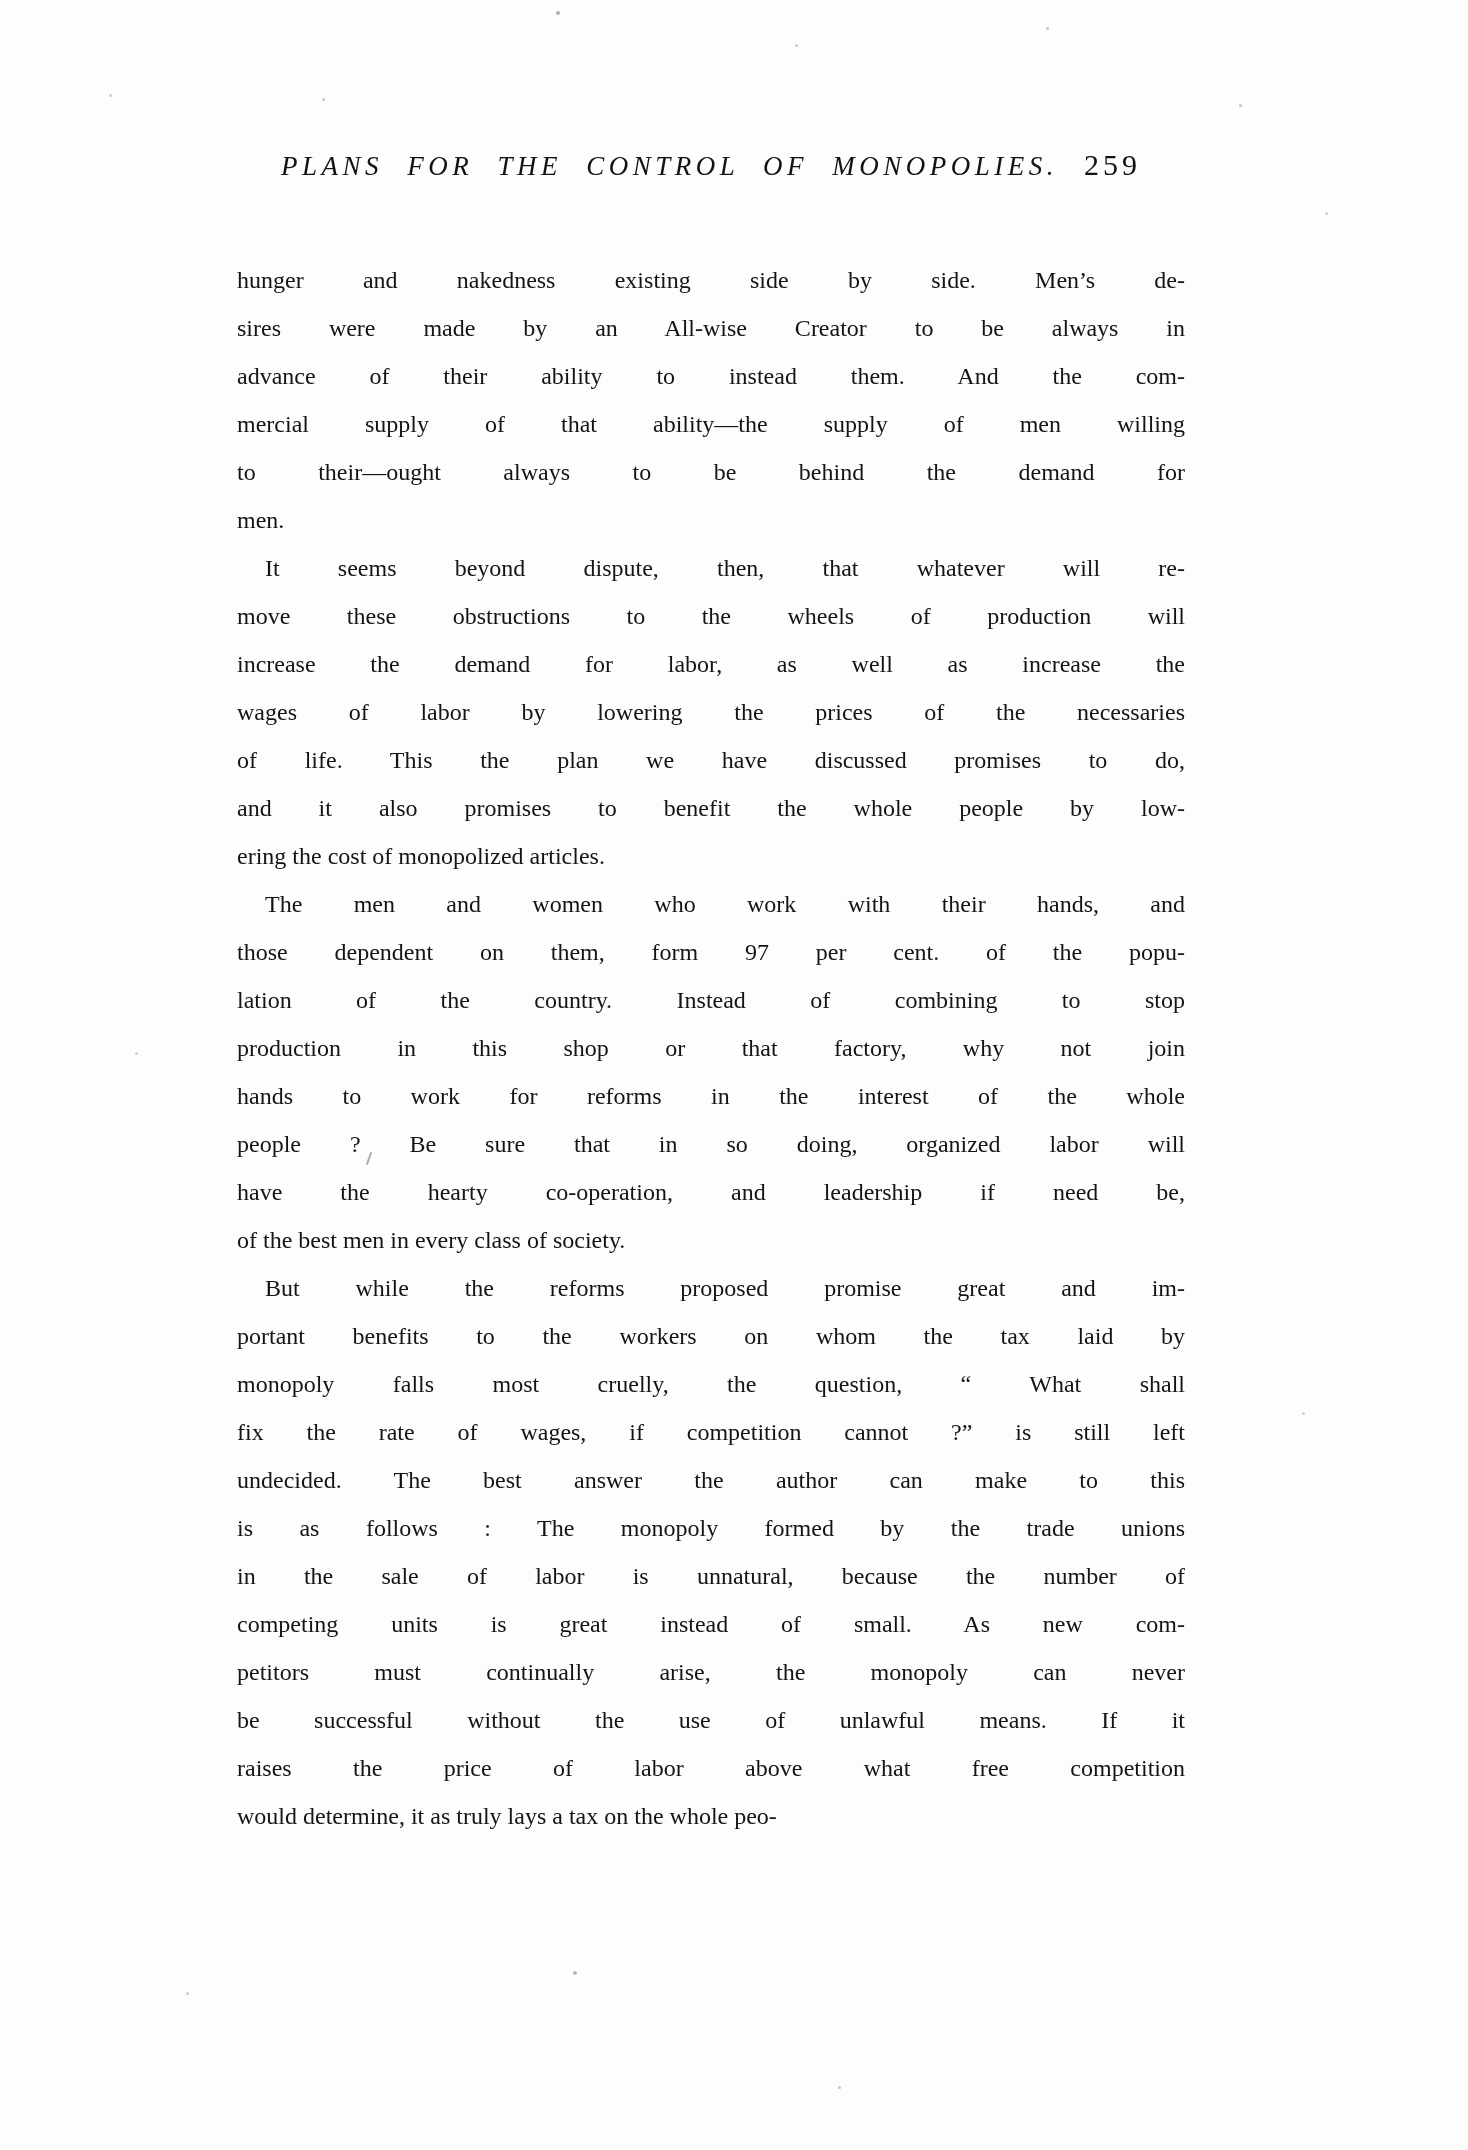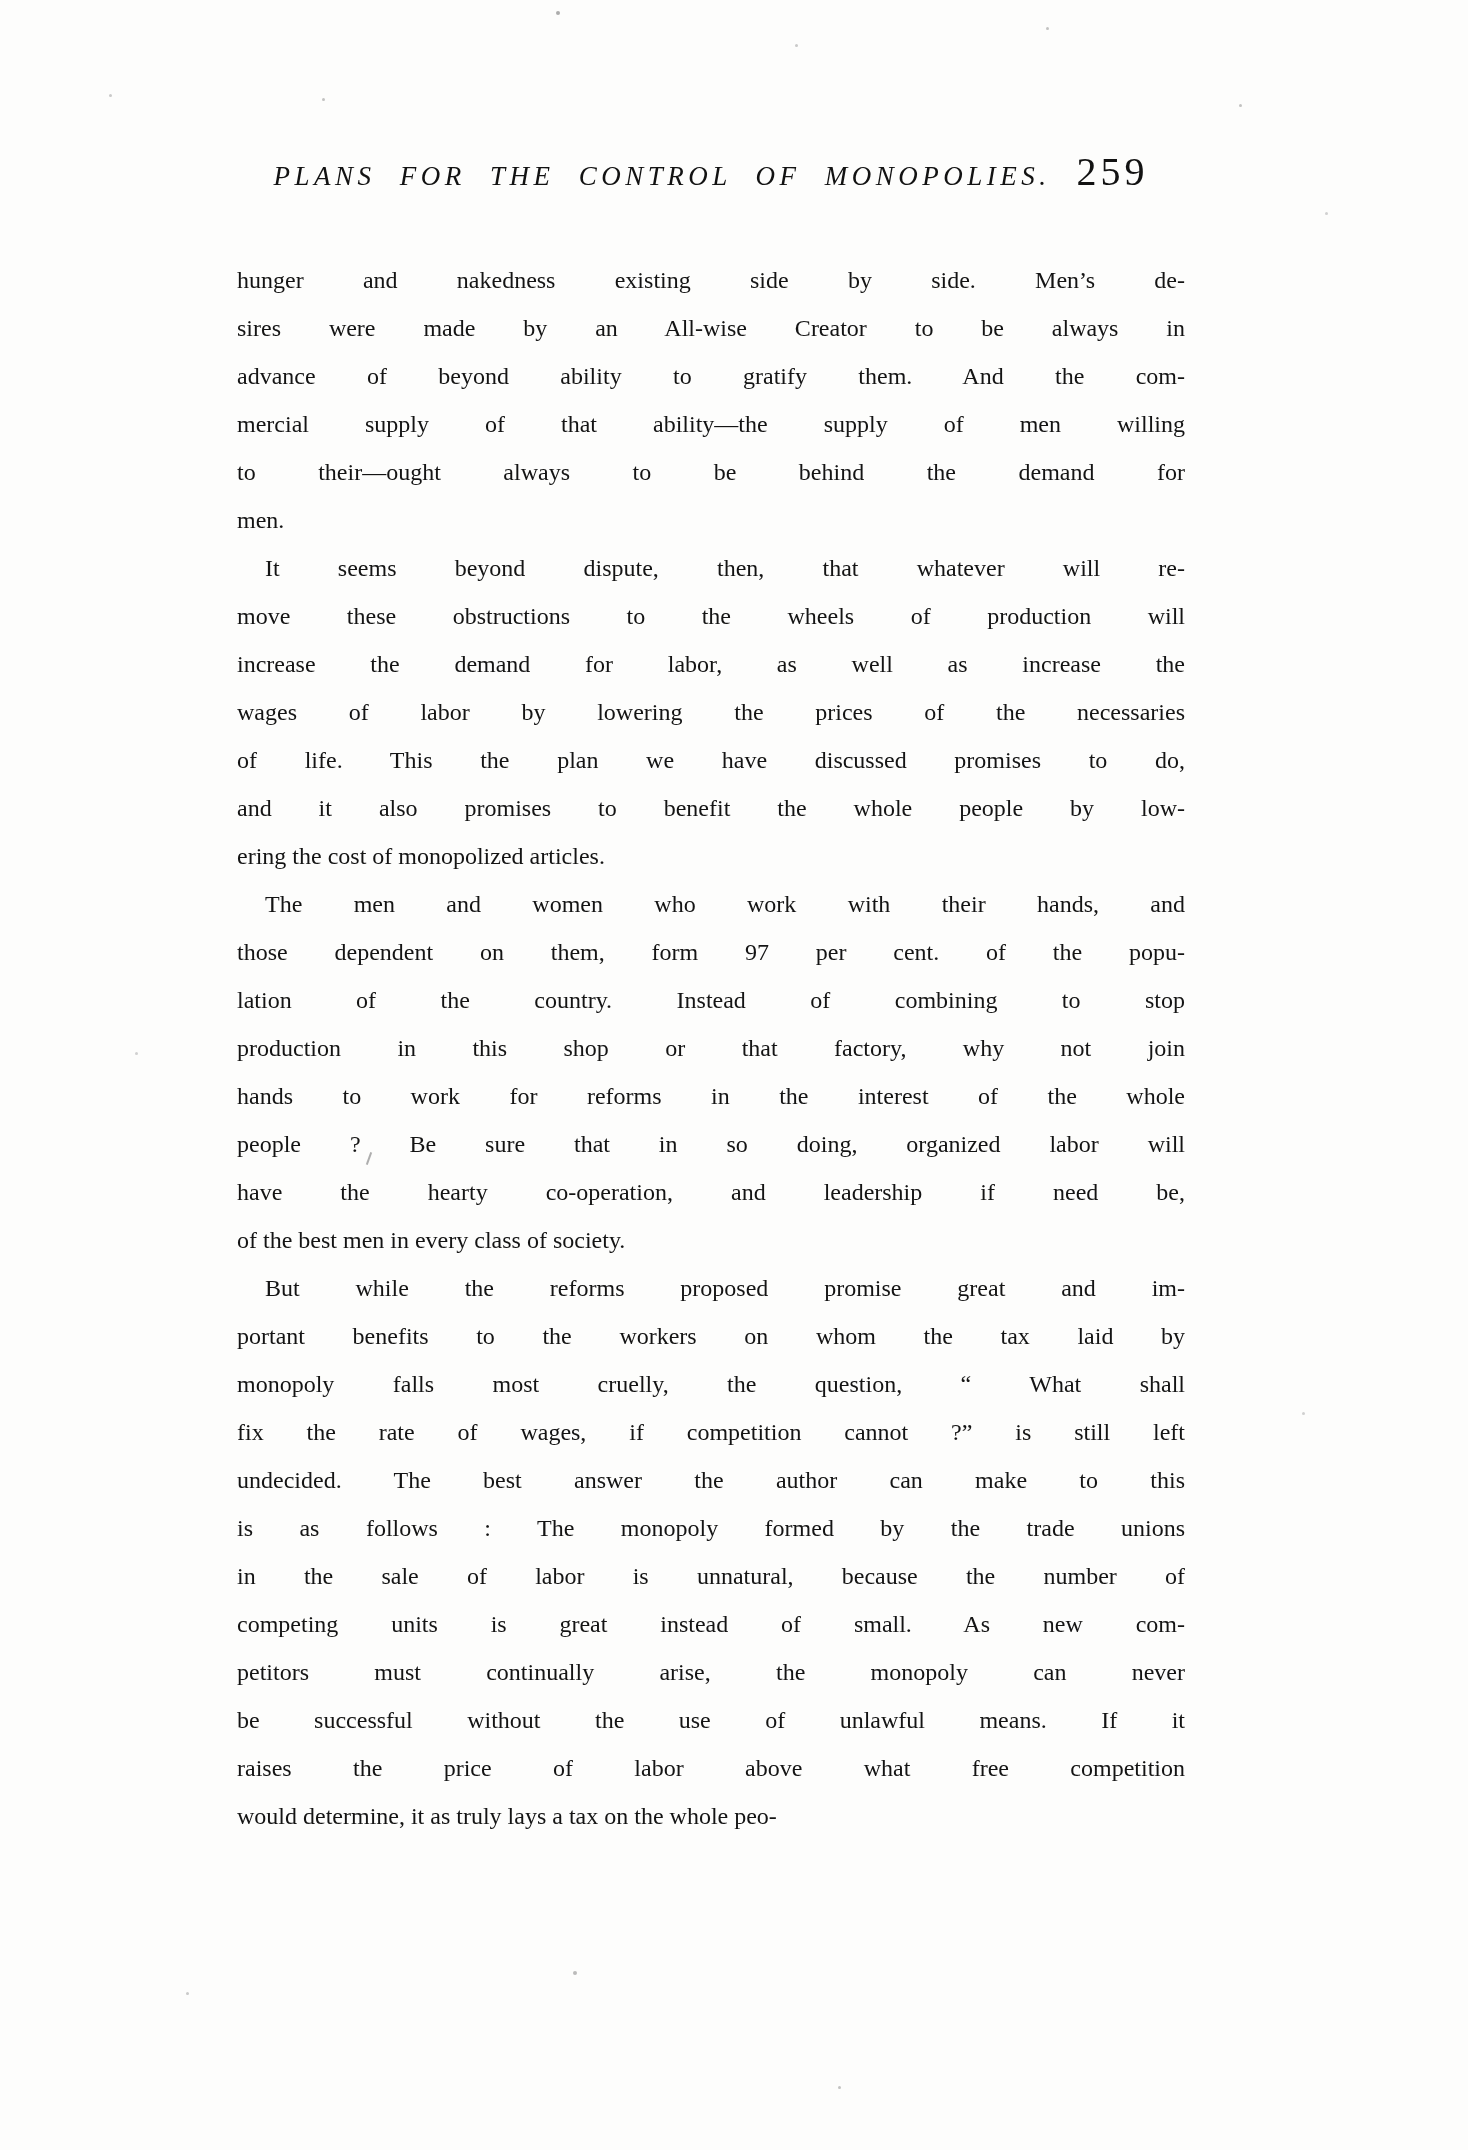--- a/index.html
+++ b/index.html
@@ -25,21 +25,21 @@
     text-align: center;
     white-space: nowrap;
     font-style: italic;
     font-size: 27px;
     letter-spacing: 4.5px;
     word-spacing: 13px;
     color: #121212;
   }
   .page-number {
     font-style: normal;
-    font-size: 40px;
+    font-size: 30px;
     letter-spacing: 4px;
     margin-left: 26px;
   }
   .body-text {
     position: absolute;
     top: 256px;
     left: 237px;
     width: 948px;
     font-size: 24px;
     line-height: 48px;
@@ -72,21 +72,21 @@
 <div class="page">
 
   <div class="running-header">
     <span>PLANS FOR THE CONTROL OF MONOPOLIES.</span><span class="page-number">259</span>
   </div>
 
   <div class="body-text">
       <div class="paragraph">
         <div class="line j">hunger and nakedness existing side by side.  Men’s de-</div>
         <div class="line j">sires were made by an All-wise Creator to be always in</div>
-        <div class="line j">advance of beyond ability to gratify them.  And the com-</div>
+        <div class="line j">advance of their ability to instead them.  And the com-</div>
         <div class="line j">mercial supply of that ability—the supply of men willing</div>
         <div class="line j">to their—ought always to be behind the demand for</div>
         <div class="line">men.</div>
       </div>
       <div class="paragraph">
         <div class="line j indent">It seems beyond dispute, then, that whatever will re-</div>
         <div class="line j">move these obstructions to the wheels of production will</div>
         <div class="line j">increase the demand for labor, as well as increase the</div>
         <div class="line j">wages of labor by lowering the prices of the necessaries</div>
         <div class="line j">of life.  This the plan we have discussed promises to do,</div>

